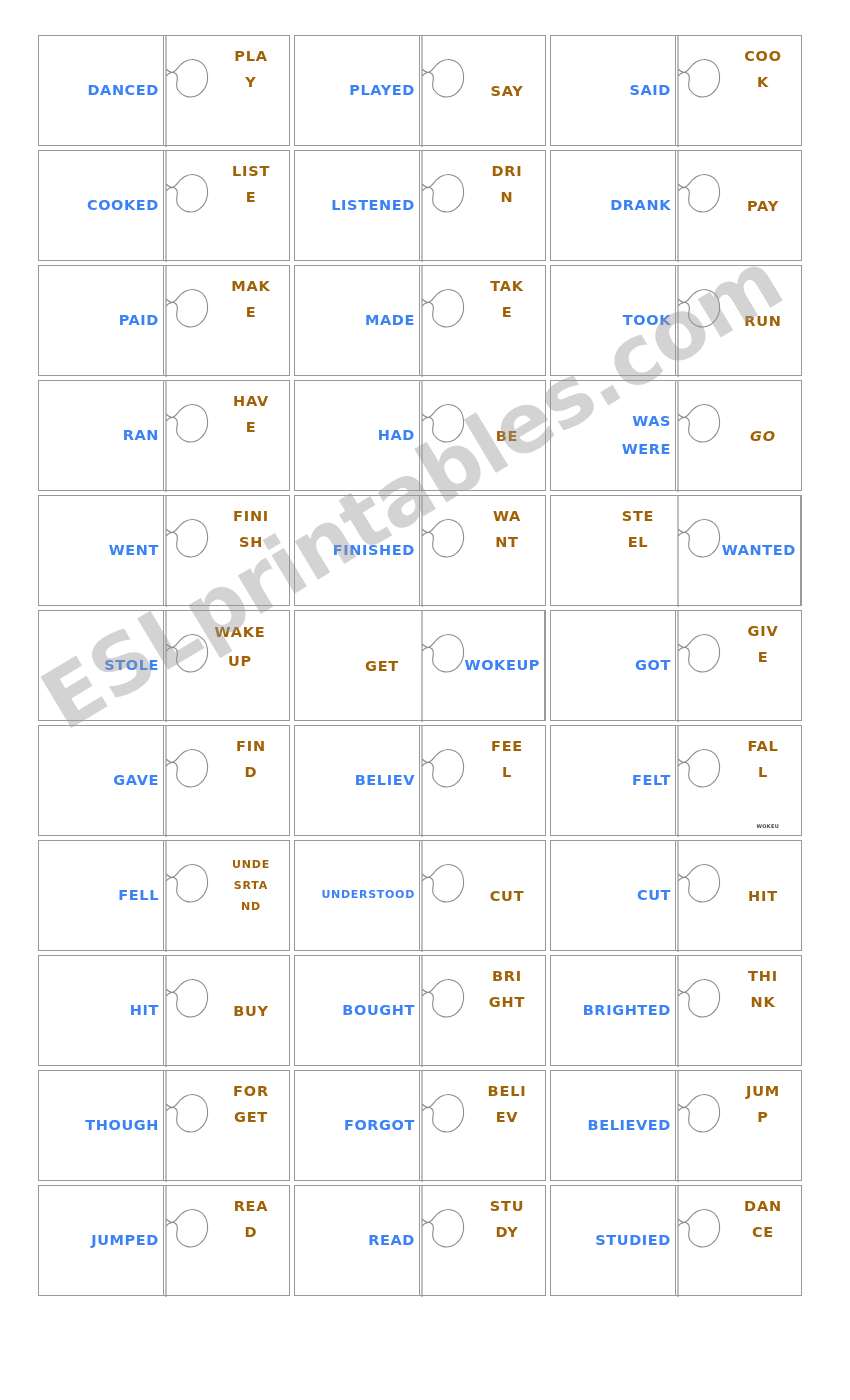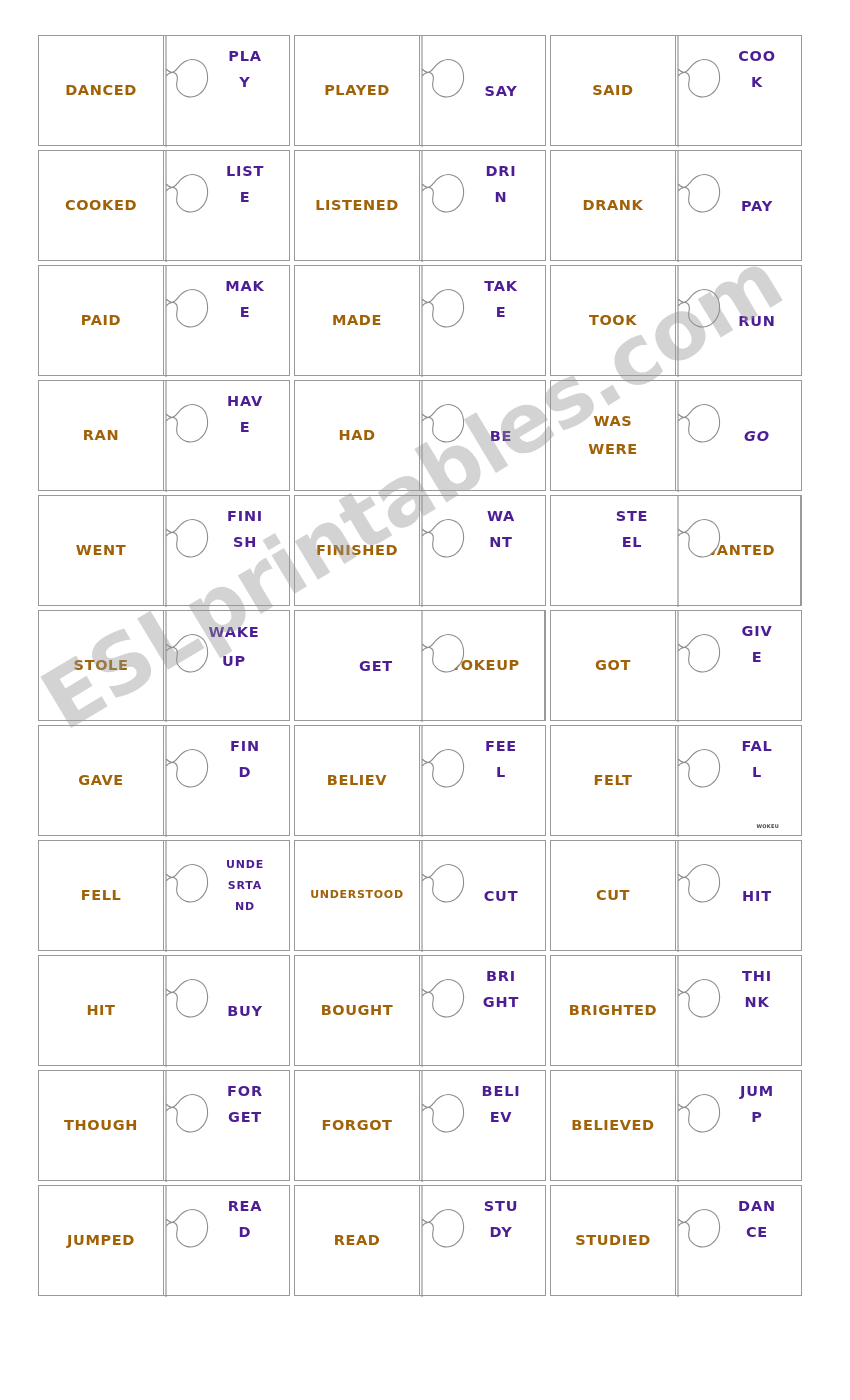--- a/index.html
+++ b/index.html
@@ -41,45 +41,45 @@
   }
   .half{
     width:50%; height:100%;
     box-sizing:border-box;
     display:flex; align-items:center; justify-content:center;
     position:relative; overflow:hidden;
   }
   .half.left{border-right:1px solid #9a9a9a;}
 
   .txt{
-    text-align:center;
+    text-align:right;
     font-weight:bold;
-    color:#a16207;
+    color:#3b82f6;
     line-height:1.18;
     width:100%;
     padding:0 4px;
     box-sizing:border-box;
   }
   
   .left .txt{font-size:14.5px; letter-spacing:0.6px;}
   .left .txt.two-line{line-height:1.9;}
   .left .txt.small{font-size:11px; letter-spacing:0.7px;}
   .left .txt.italic{}
 
   
   .right{justify-content:flex-end; padding-right:18px;}
   .rwrap{
     width:40px;
     position:absolute;
-    top:7px; right:24px;
+    top:7px; right:18px;
     text-align:center;
     font-size:14.5px; font-weight:bold; letter-spacing:0.8px;
     line-height:1.82;
     word-break:break-all;
-    color:#4c1d95;
+    color:#a16207;
   }
   .rwrap.mid{top:50%; transform:translateY(-50%);}
   .rwrap.italic{font-style:italic;}
   .rwrap.small{font-size:11px; line-height:1.9; top:14px;}
   .rwrap.wide{width:62px;}
   .rwrap.two-line{line-height:2.0;}
 
   .micro{
     position:absolute; right:22px; bottom:6px;
     font-size:5px; font-weight:bold; color:#444;

